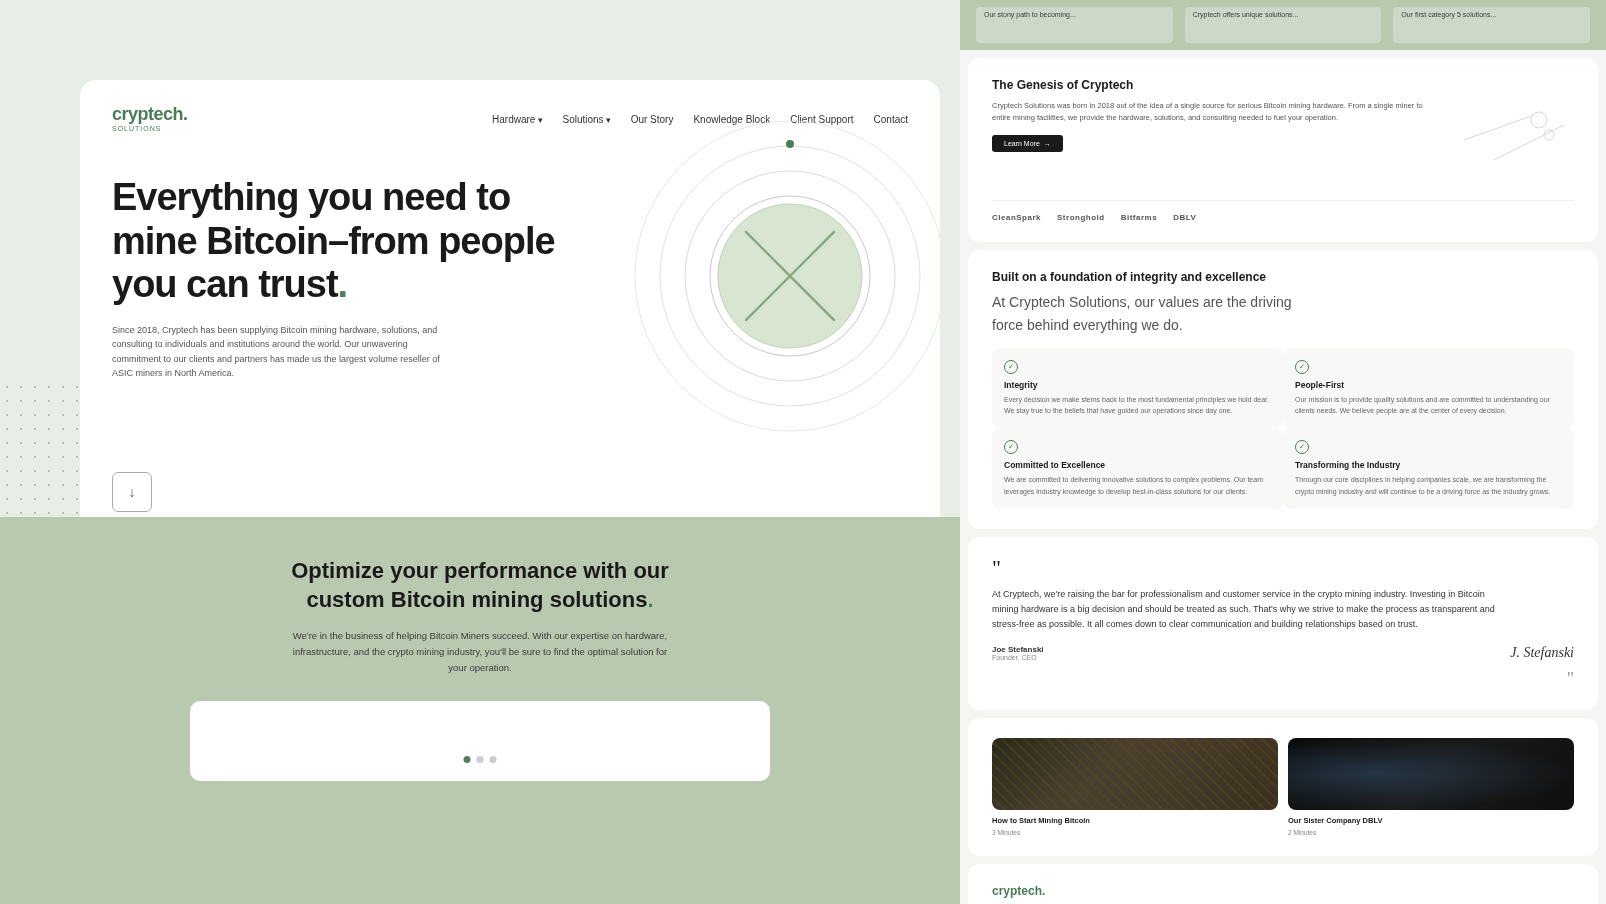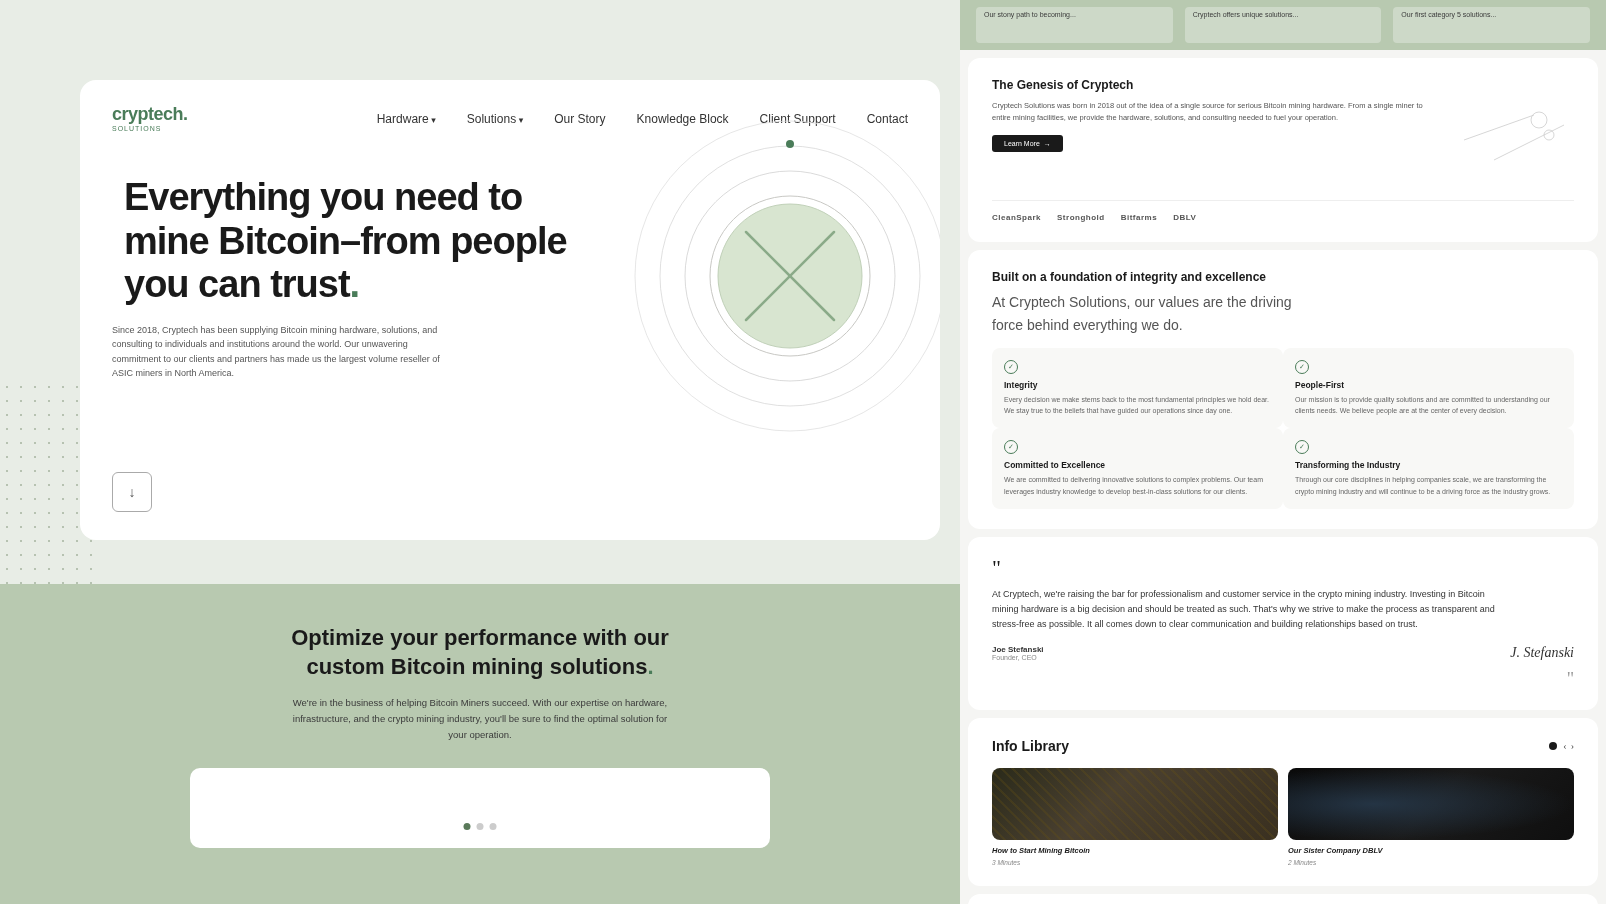--- a/index.html
+++ b/index.html
@@ -74,42 +74,40 @@
     .nav-links {
       display: flex;
       gap: 20px;
       align-items: center;
       list-style: none;
     }
     .nav-links li a {
       text-decoration: none;
       color: #333;
       font-family: Arial, sans-serif;
-      font-size: 12px;
-      margin-left: 11px;
+      font-size: 10px;
     }
     .nav-links li a.has-arrow::after {
       content: ' ▾';
       font-size: 9px;
     }
 
     
     .hero-content {
       padding: 20px 32px 0 32px;
       position: relative;
     }
     .hero-title {
       font-family: Arial, sans-serif;
       font-size: 38px;
       font-weight: 800;
       color: #1a1a1a;
       line-height: 1.15;
       max-width: 480px;
       letter-spacing: -1px;
-      margin-left: 12px;
     }
     .hero-title .period {
       color: #4a7c59;
     }
     .hero-desc {
       font-family: Arial, sans-serif;
       font-size: 9px;
       color: #555;
       line-height: 1.6;
       max-width: 340px;
@@ -149,21 +147,21 @@
       font-size: 14px;
       color: #555;
     }
 
     
     .green-section {
       position: absolute;
       bottom: 0;
       left: 0;
       right: 0;
-      height: 320px;
+      height: 387px;
       background: #b8c9b0;
       display: flex;
       flex-direction: column;
       align-items: center;
       justify-content: flex-start;
       padding: 40px 80px 0;
       text-align: center;
     }
     .green-title {
       font-family: Arial, sans-serif;
@@ -452,21 +450,20 @@
       color: #555;
       cursor: pointer;
     }
 
     .lib-cards {
       display: flex;
       gap: 10px;
     }
     .lib-card {
       flex: 1;
-      font-style: italic;
     }
     .lib-card-img {
       width: 100%;
       height: 72px;
       border-radius: 8px;
       overflow: hidden;
       margin-bottom: 6px;
     }
     .lib-card-img-mining {
       background: linear-gradient(135deg, #2a2a1a 0%, #4a4030 40%, #3a3020 100%);
@@ -676,30 +673,20 @@
       <div>
         <div class="author-name">Joe Stefanski</div>
         <div class="author-title">Founder, CEO</div>
       </div>
       <div class="author-sig">J. Stefanski</div>
     </div>
     <div class="quote-end-mark">"</div>
   </div>
 
   <div class="section-card">
-    <div class="info-library-header">
-      <span class="lib-title">Info Library</span>
-      <div class="lib-controls">
-        <div class="lib-dot"></div>
-        <div class="lib-arrows">
-          <span class="lib-arrow">‹</span>
-          <span class="lib-arrow">›</span>
-        </div>
-      </div>
-    </div>
     <div class="lib-cards">
       <div class="lib-card">
         <div class="lib-card-img lib-card-img-mining"></div>
         <div class="lib-card-title">How to Start Mining Bitcoin</div>
         <div class="lib-card-meta">3 Minutes</div>
       </div>
       <div class="lib-card">
         <div class="lib-card-img lib-card-img-dark"></div>
         <div class="lib-card-title">Our Sister Company DBLV</div>
         <div class="lib-card-meta">2 Minutes</div>

